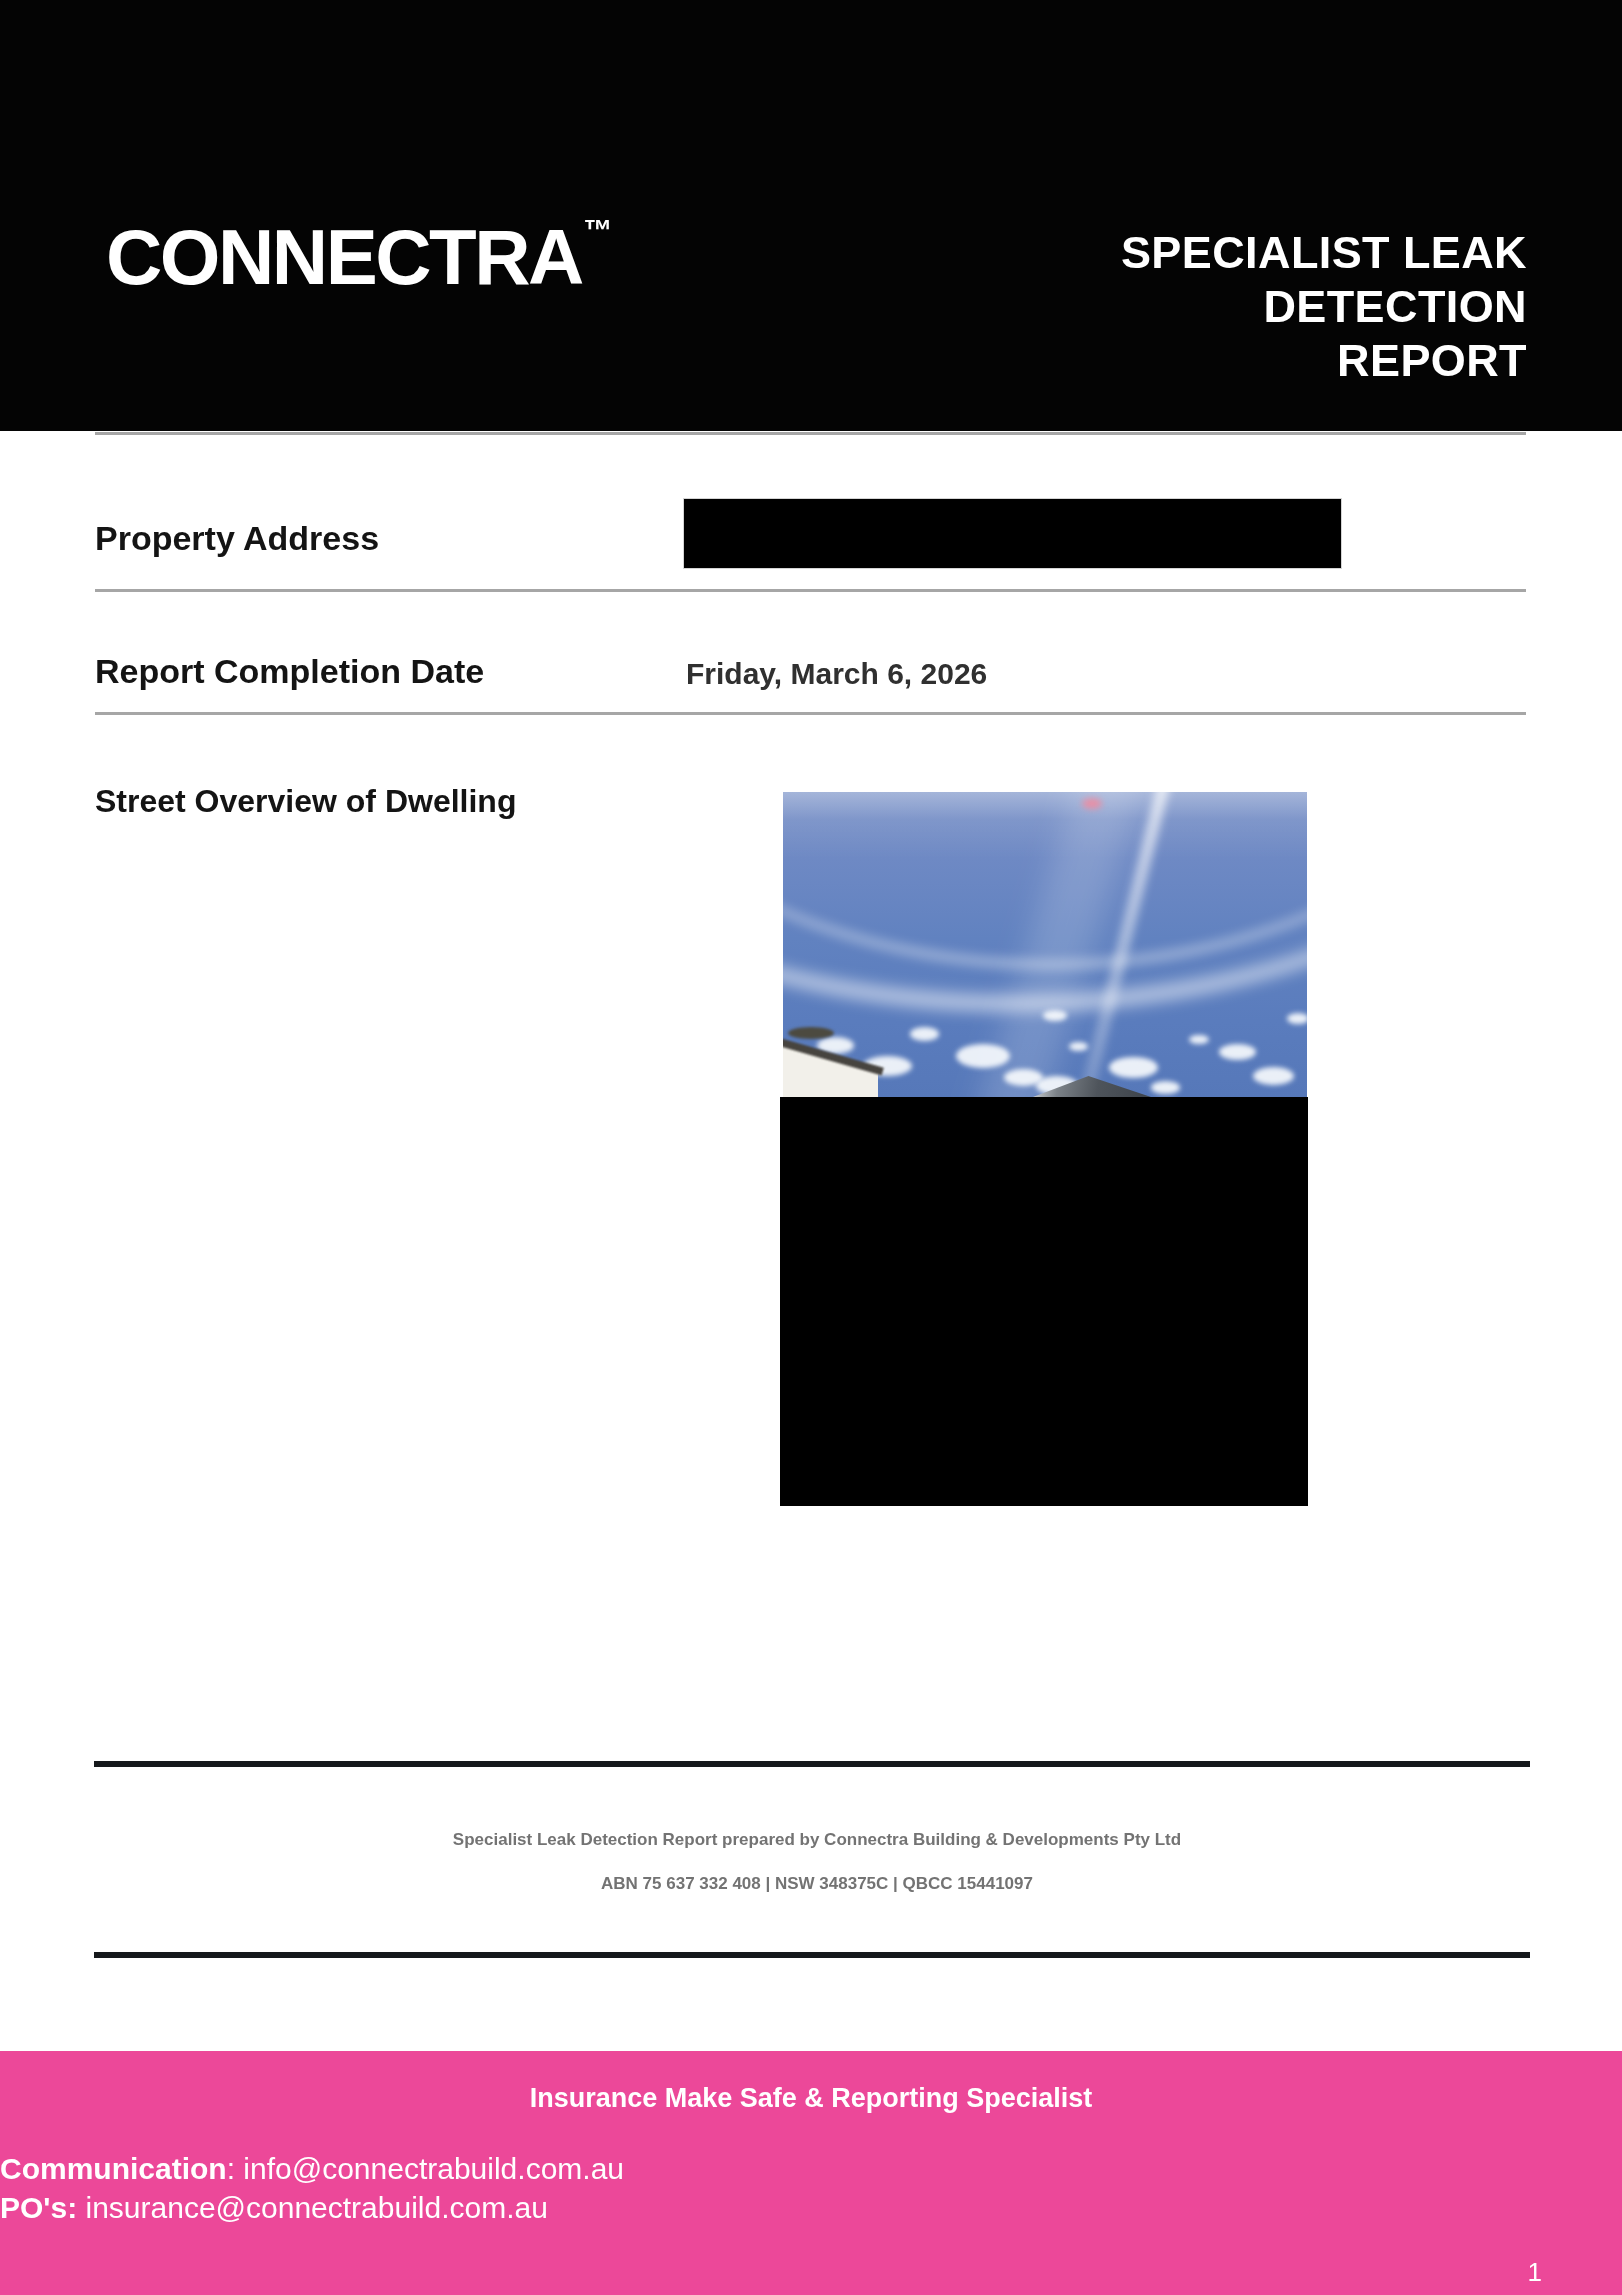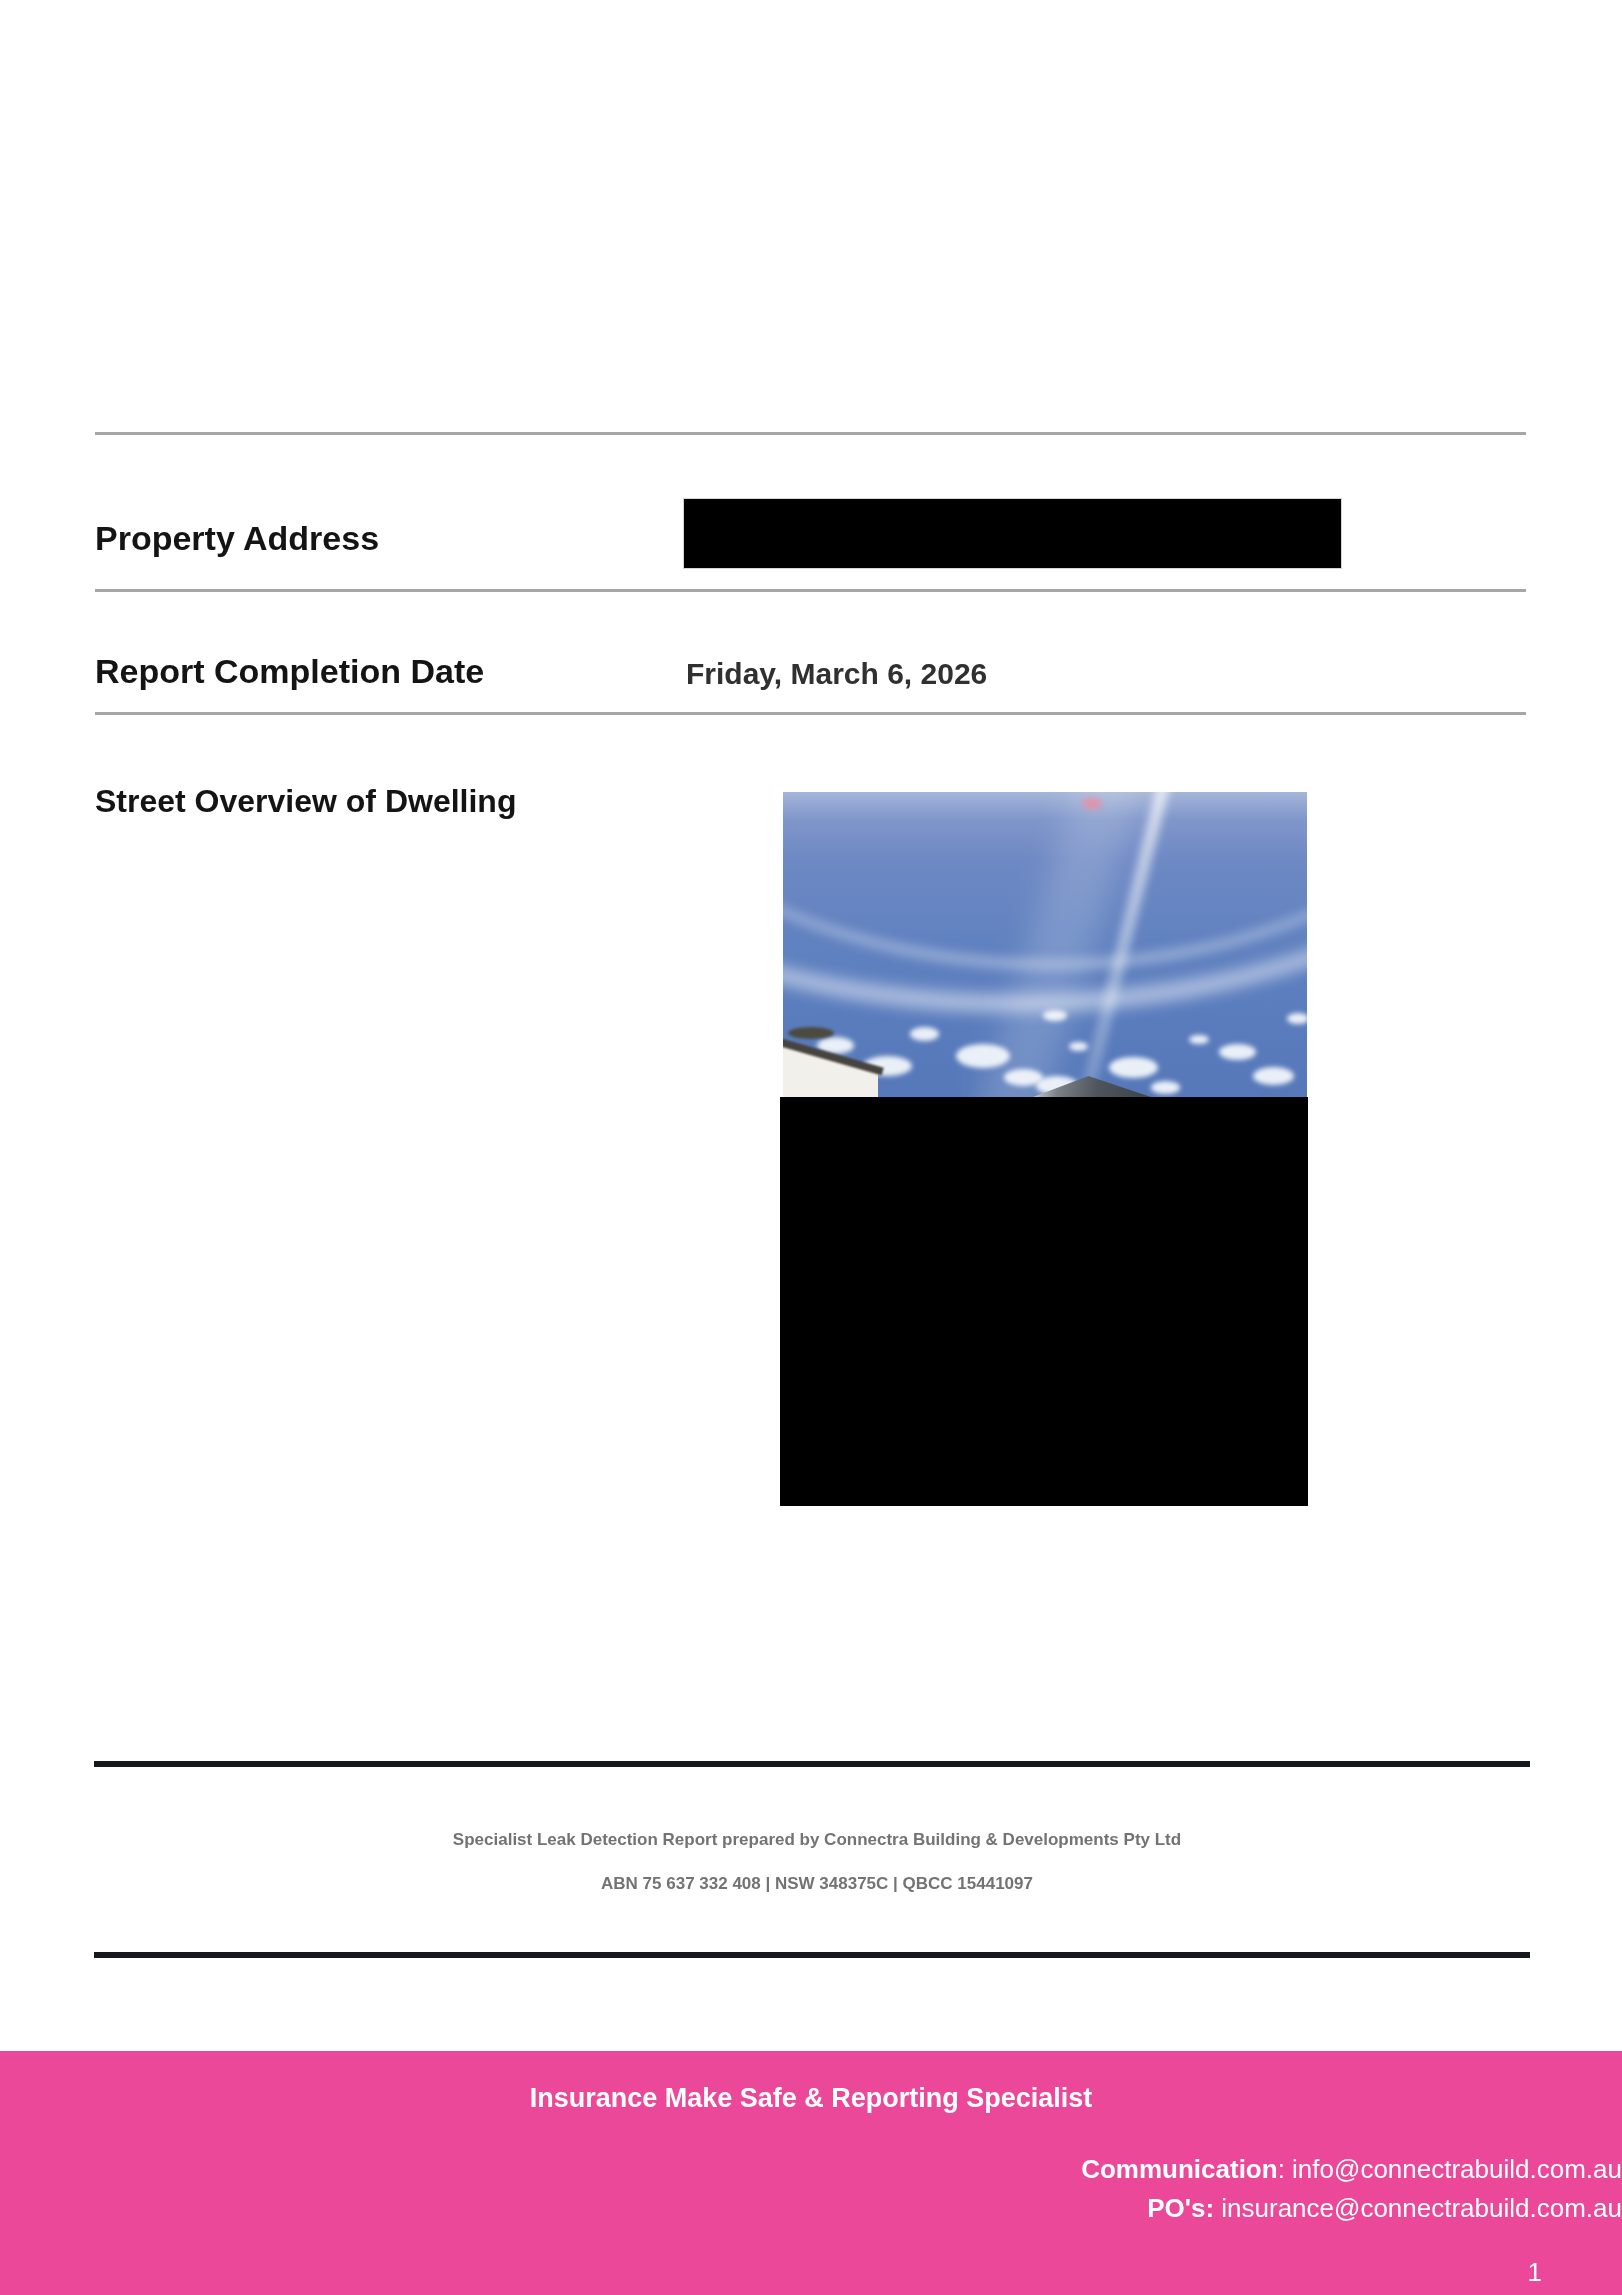--- a/index.html
+++ b/index.html
@@ -146,36 +146,44 @@
   
   .footer {
     position:absolute; left:0; top:2051px; width:1622px; height:244px;
     background:#ec4899; color:#ffffff;
   }
   .footer-tagline {
     position:absolute; left:0; top:30px; width:100%; text-align:center;
     font-weight:700; font-size:27px; line-height:34px;
   }
   .footer-contact {
-    position:absolute; left:0; width:100%; text-align:right;
-    font-weight:400; font-size:26px; line-height:34px;
+    position:absolute; left:0; width:100%; text-align:left;
+    font-weight:400; font-size:30px; line-height:34px;
   }
   .footer-contact b { font-weight:700; }
   .footer-contact.c1 { top:101px; }
   .footer-contact.c2 { top:128px;margin-top:12px; }
   .page-number {
     position:absolute; right:80px; bottom:6.8px;
     font-size:26px; font-weight:400; color:#ffffff;
   }
 </style>
 </head>
 <body>
 
 <div class="page">
 
+  <div class="header">
+    <div class="logo"><span>CONNECTRA</span><span class="tm">™</span></div>
+    <div class="report-title">
+      <div>SPECIALIST LEAK</div>
+      <div>DETECTION</div>
+      <div>REPORT</div>
+    </div>
+  </div>
 
   <div class="rule-gray r1"></div>
 
   <div class="row-label lbl-property">Property Address</div>
   <div class="redaction-box"></div>
 
   <div class="rule-gray r2"></div>
 
   <div class="row-label lbl-date">Report Completion Date</div>
   <div class="row-value">Friday, March 6, 2026</div>

